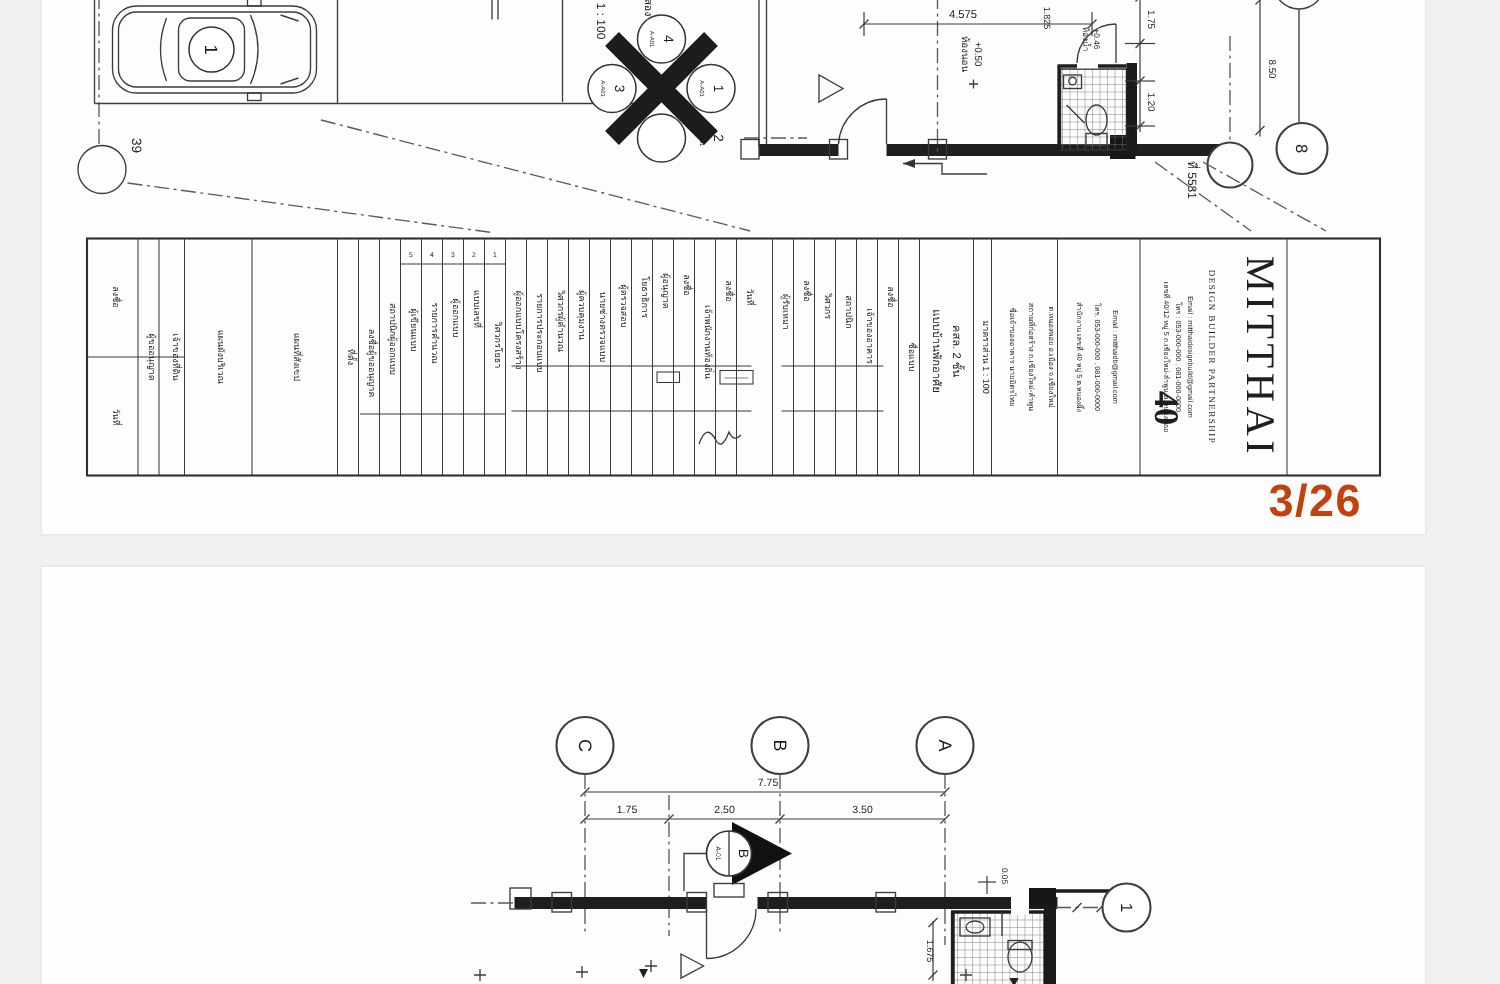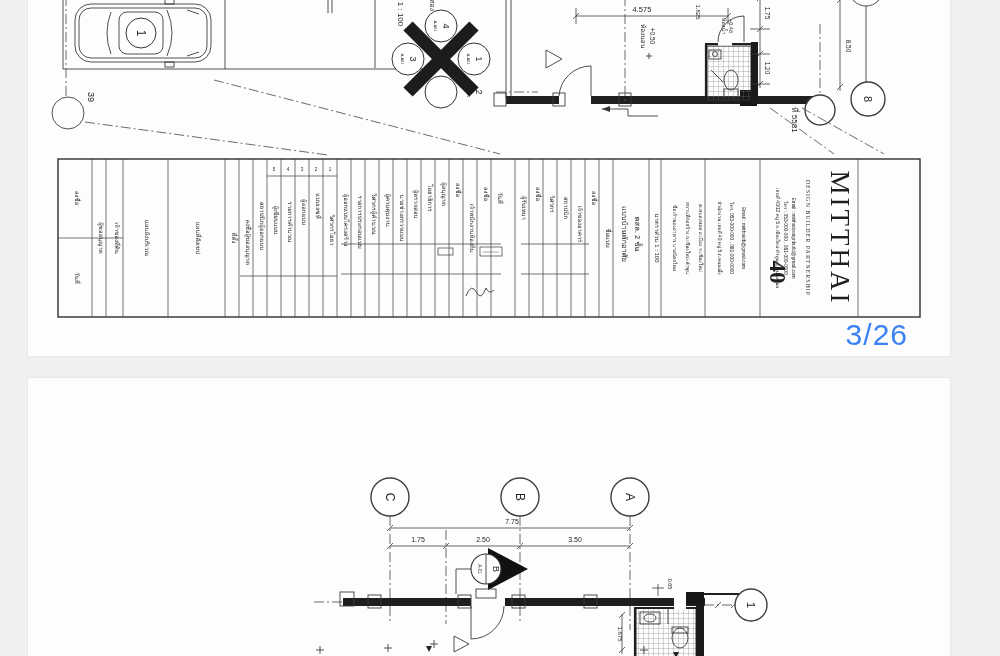--- a/index.html
+++ b/index.html
@@ -10,21 +10,21 @@
   .page2{top:378px;height:300px;}
   svg{display:block;}
   svg text{fill:#1e1e1e;font-family:"Liberation Sans",sans-serif;}
   .serif{font-family:"Liberation Serif",serif;}
   .ln{stroke:#3c3c3c;stroke-width:0.9;fill:none;}
   .wl{stroke:#1e1e1e;stroke-width:2.2;fill:none;}
   .dd{stroke:#5a5a5a;stroke-width:0.9;stroke-dasharray:10 3 2 3;fill:none;}
   .tb{stroke:#3a3a3a;stroke-width:0.7;fill:none;}
   .dim{stroke:#3c3c3c;stroke-width:0.8;fill:none;}
   .gc{stroke:#3f3f3f;stroke-width:1.4;fill:#fff;}
-  .pageno{position:absolute;right:42px;bottom:4px;font-size:30px;color:#3b82f6;letter-spacing:1px;}
+  .pageno{position:absolute;right:42px;bottom:4px;font-size:30px;color:#c2410c;letter-spacing:1px;font-weight:bold;}
 </style>
 </head>
 <body>
 
 <div class="viewer">
 
   <div class="page page1">
     <svg width="922" height="360" viewBox="0 0 922 360">
       <defs>
         <pattern id="tile" width="5" height="5" patternUnits="userSpaceOnUse">

